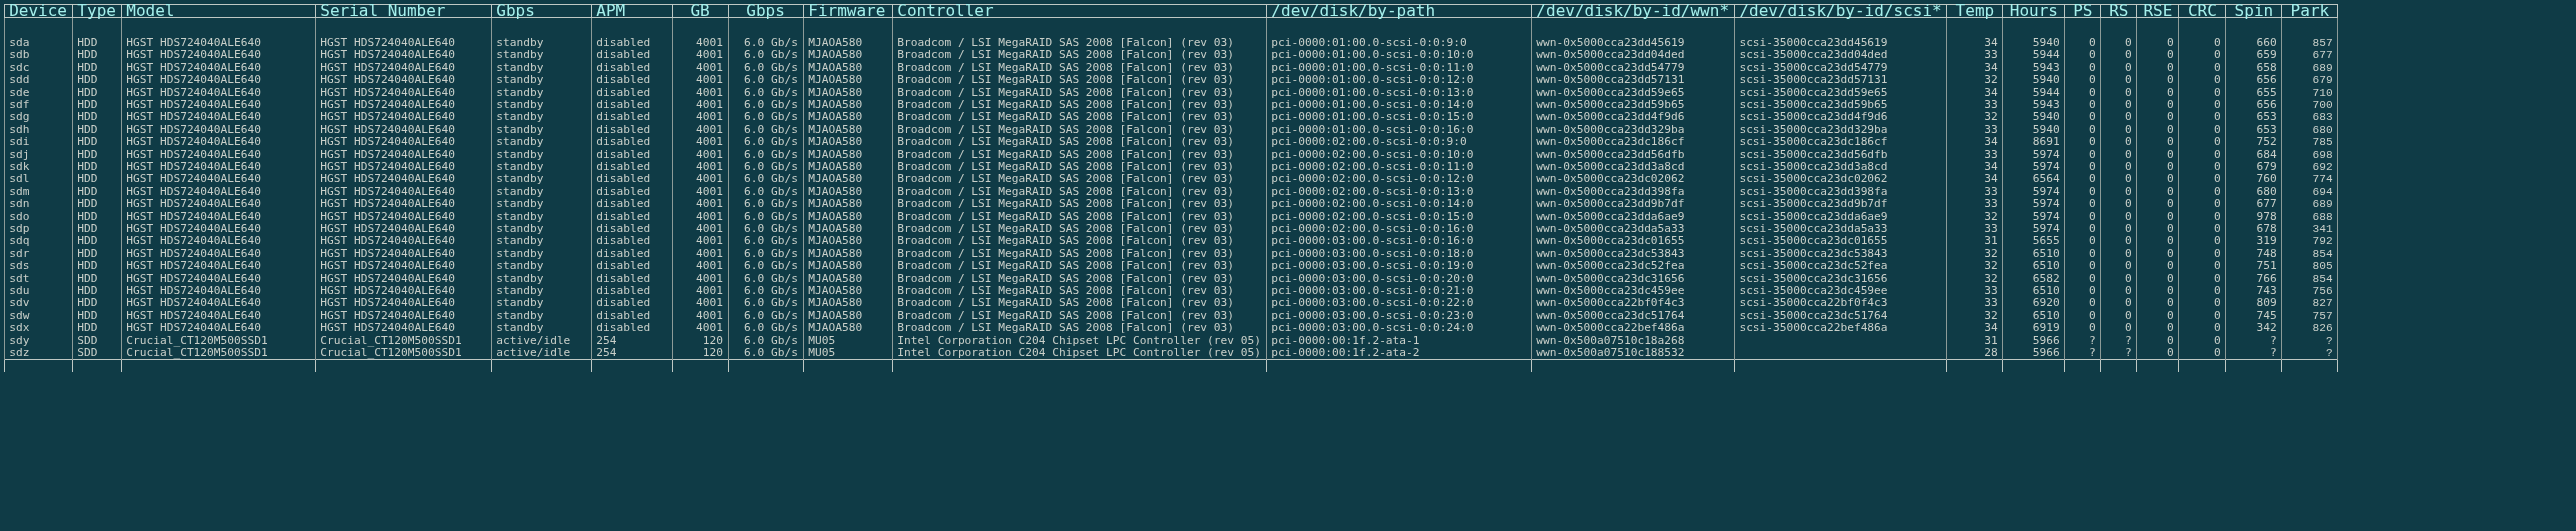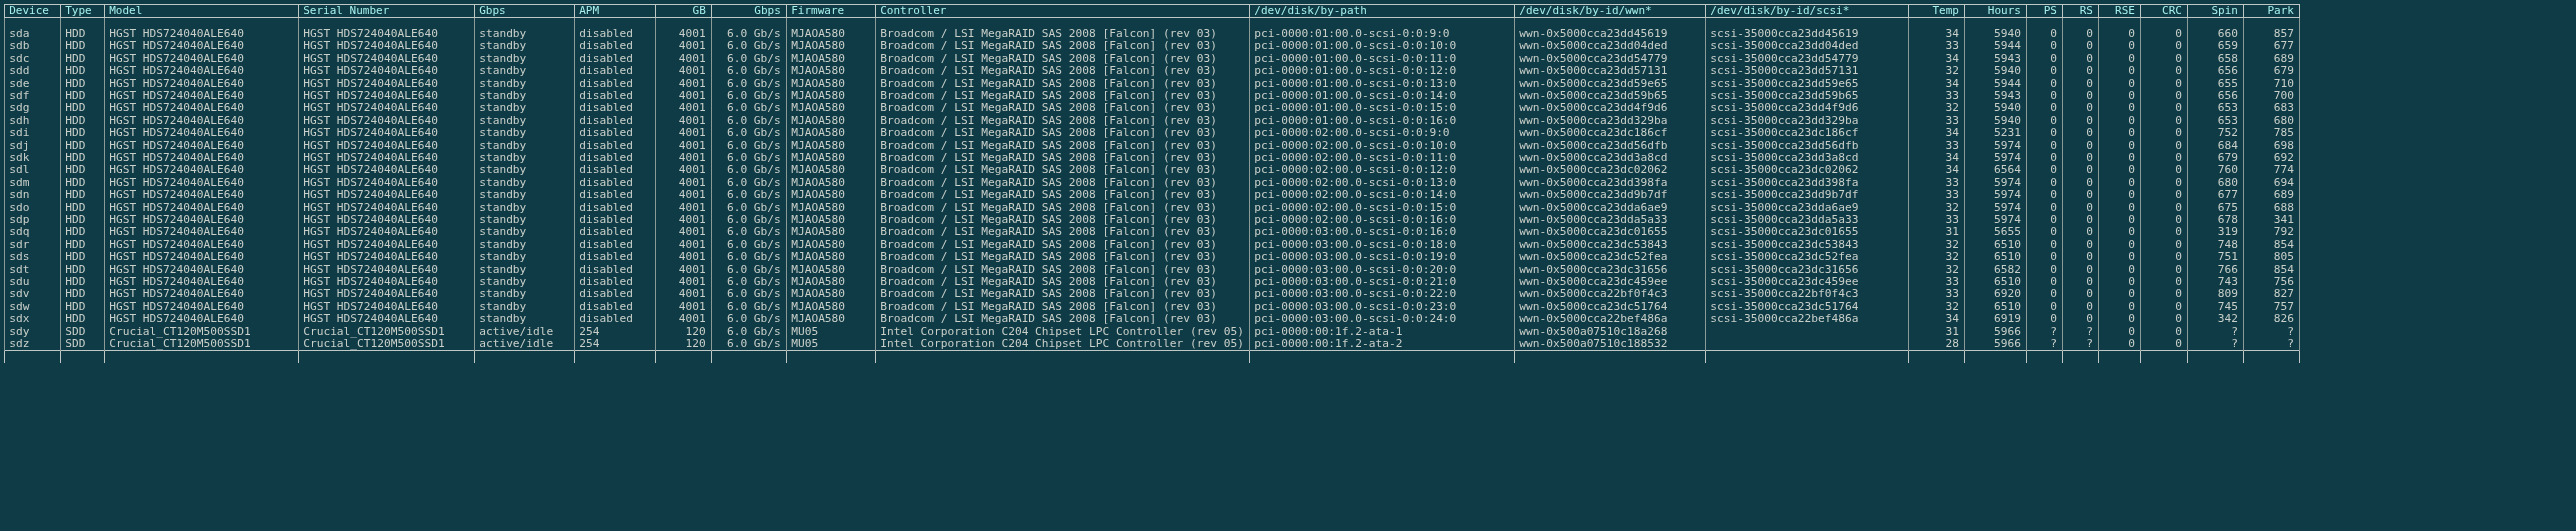--- a/index.html
+++ b/index.html
@@ -40,37 +40,38 @@
   }
   
   thead th {
     color: #a6f0ec;
     font-weight: bold;
     text-align: left;
     height: 28px;
     border-top: 1.8px solid #bfc8c4;
     border-bottom: 1.8px solid #bfc8c4;
     border-left: 1.8px solid #bfc8c4;
-    font-size: 11px;
+    font-size: 16px;
   }
   thead th:last-child {
     border-right: 1.8px solid #bfc8c4;
   }
-  thead th.num { text-align: right; }
+  thead th.num { text-align: center; }
 
   tbody td {
     border-left: 1.2px solid #8d9b98;
     color: #c9cfc9;
     text-align: left;
   }
   tbody td:last-child {
     border-right: 1.2px solid #8d9b98;
+    font-family: Liberation Mono, monospace;
   }
   tbody td.num { text-align: right; }
-  tbody tr:first-child td { padding-top: 10px; }
+  tbody tr:first-child td { padding-top: 19px; }
 
   tfoot td {
     border-top: 1.8px solid #bfc8c4;
     border-left: 1.8px solid #bfc8c4;
     height: 5.9px;
     padding: 0;
   }
   tfoot td:last-child { border-right: 1.8px solid #bfc8c4; }
 
   
@@ -342,21 +343,21 @@
           <td class="">standby</td>
           <td class="">disabled</td>
           <td class="num">4001</td>
           <td class="num">6.0 Gb/s</td>
           <td class="">MJAOA580</td>
           <td class="">Broadcom / LSI MegaRAID SAS 2008 [Falcon] (rev 03)</td>
           <td class="">pci-0000:02:00.0-scsi-0:0:9:0</td>
           <td class="">wwn-0x5000cca23dc186cf</td>
           <td class="">scsi-35000cca23dc186cf</td>
           <td class="num">34</td>
-          <td class="num">5231</td>
+          <td class="num">8691</td>
           <td class="num">0</td>
           <td class="num">0</td>
           <td class="num">0</td>
           <td class="num">0</td>
           <td class="num">752</td>
           <td class="num">785</td>
         </tr>
         <tr>
           <td class="">sdj</td>
           <td class="">HDD</td>
@@ -485,21 +486,21 @@
           <td class="">Broadcom / LSI MegaRAID SAS 2008 [Falcon] (rev 03)</td>
           <td class="">pci-0000:02:00.0-scsi-0:0:15:0</td>
           <td class="">wwn-0x5000cca23dda6ae9</td>
           <td class="">scsi-35000cca23dda6ae9</td>
           <td class="num">32</td>
           <td class="num">5974</td>
           <td class="num">0</td>
           <td class="num">0</td>
           <td class="num">0</td>
           <td class="num">0</td>
-          <td class="num">675</td>
+          <td class="num">978</td>
           <td class="num">688</td>
         </tr>
         <tr>
           <td class="">sdp</td>
           <td class="">HDD</td>
           <td class="">HGST HDS724040ALE640</td>
           <td class="">HGST HDS724040ALE640</td>
           <td class="">standby</td>
           <td class="">disabled</td>
           <td class="num">4001</td>

